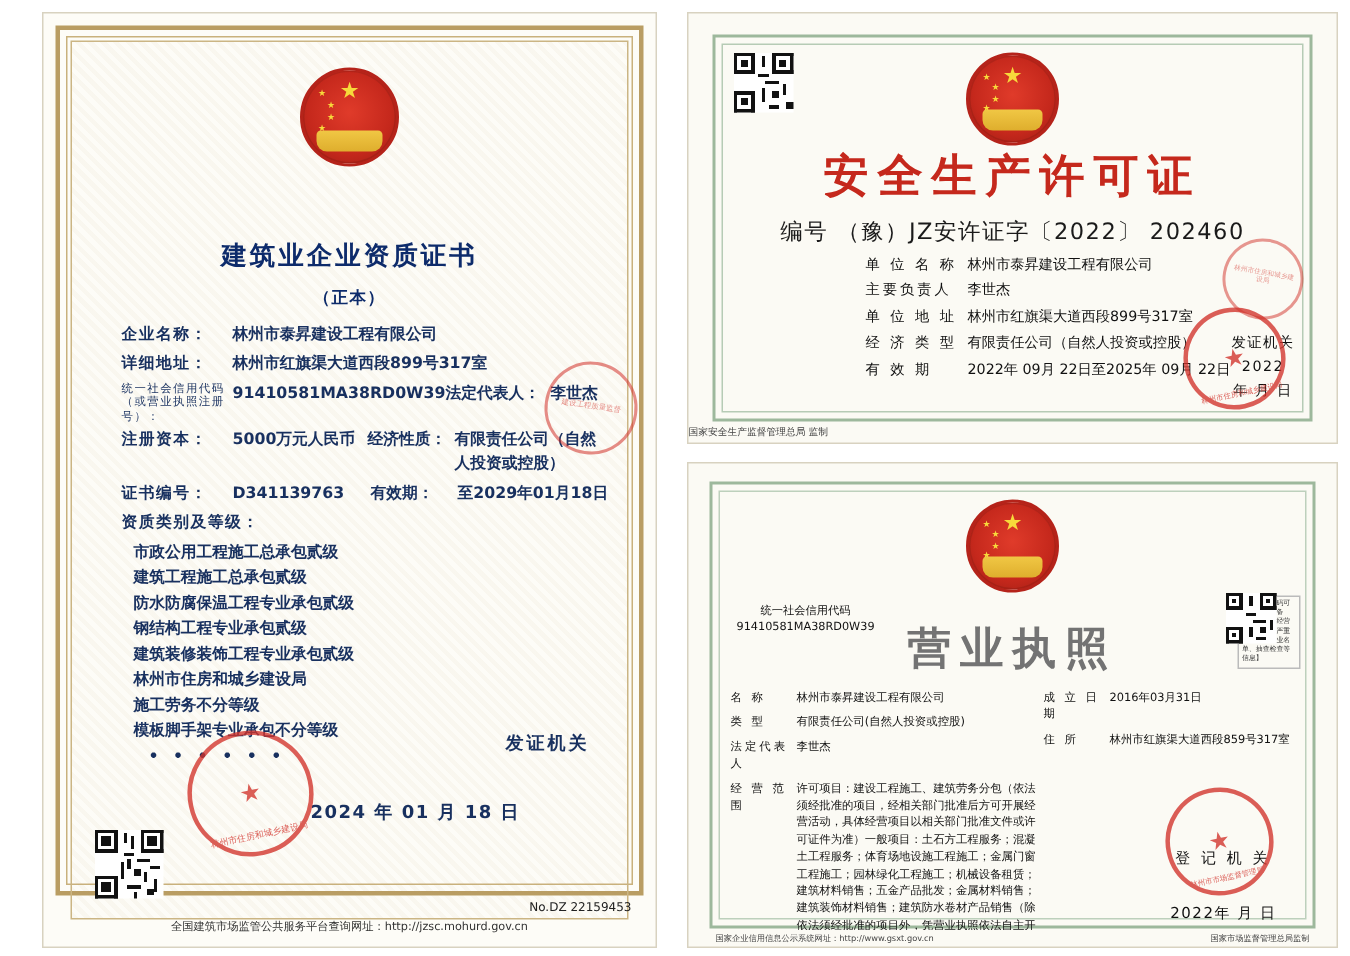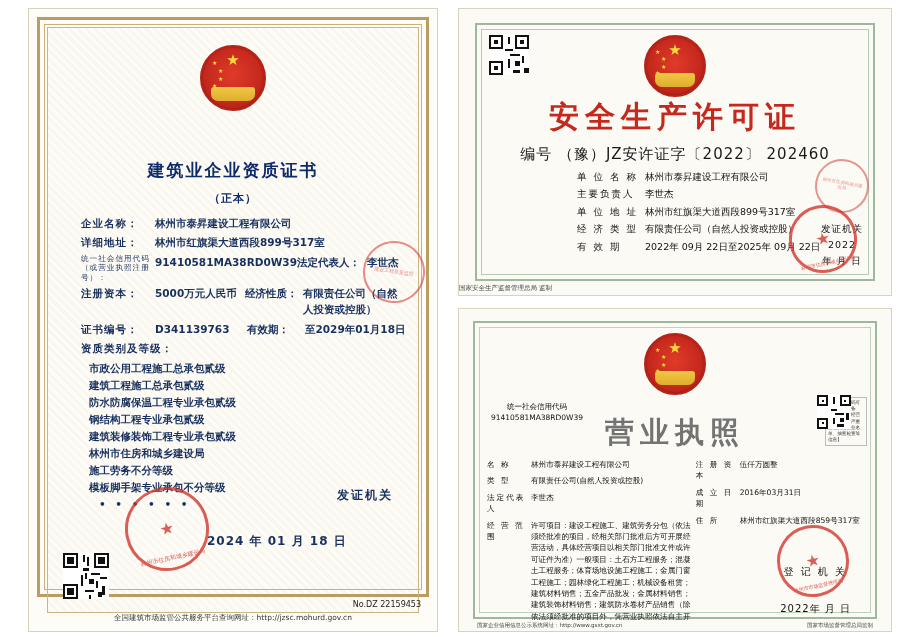--- a/index.html
+++ b/index.html
@@ -355,24 +355,20 @@
         <div class="l-lbl">法定代表人</div>
         <div class="l-val">李世杰</div>
       </div>
       <div class="l-row">
         <div class="l-lbl">经 营 范 围</div>
         <div class="l-val l-scope">许可项目：建设工程施工、建筑劳务分包（依法须经批准的项目，经相关部门批准后方可开展经营活动，具体经营项目以相关部门批准文件或许可证件为准）一般项目：土石方工程服务；混凝土工程服务；体育场地设施工程施工；金属门窗工程施工；园林绿化工程施工；机械设备租赁；建筑材料销售；五金产品批发；金属材料销售；建筑装饰材料销售；建筑防水卷材产品销售（除依法须经批准的项目外，凭营业执照依法自主开展经营活动）</div>
       </div>
     </div>
     <div class="l-col right">
       <div class="l-row">
-        <div class="l-lbl">注 册 资 本</div>
-        <div class="l-val">伍仟万圆整</div>
-      </div>
-      <div class="l-row">
         <div class="l-lbl">成 立 日 期</div>
         <div class="l-val">2016年03月31日</div>
       </div>
       <div class="l-row">
         <div class="l-lbl">住 所</div>
         <div class="l-val">林州市红旗渠大道西段859号317室</div>
       </div>
     </div>
   </div>
 

